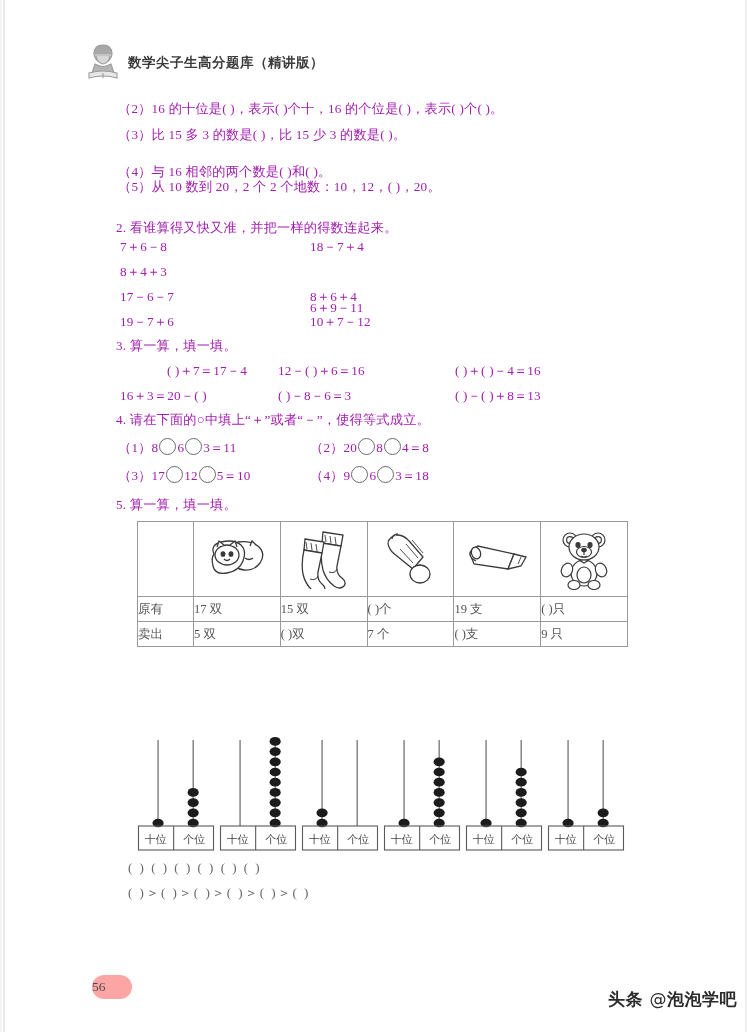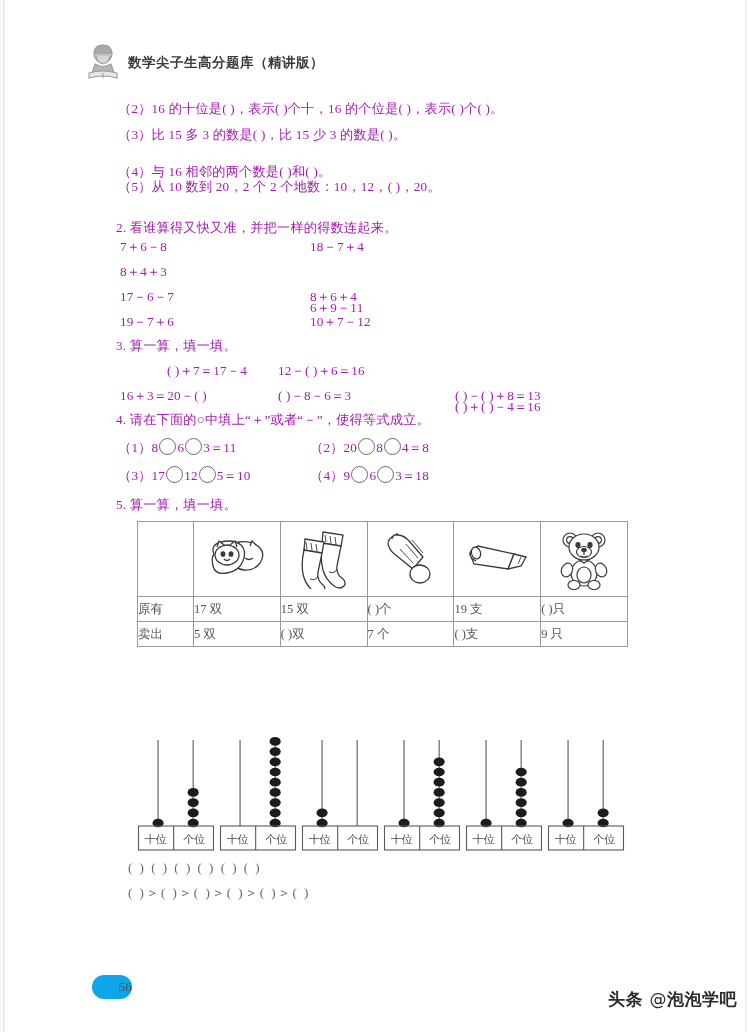--- a/index.html
+++ b/index.html
@@ -95,23 +95,23 @@
     position: absolute;
     font-size: 13px; color:#666;
     white-space: nowrap;
   }
 
   
   .page-num {
     position: absolute;
     left: 92px; top: 975px;
     width: 40px; height: 24px;
-    background: #0ea5e9;
+    background: #fca5a5;
     border-radius: 12px;
-    display:flex; align-items:center; justify-content:flex-end;
+    display:flex; align-items:center; justify-content:flex-start;
     font-size: 13.5px; color:#4a4a4a;
     font-family:"Liberation Serif", serif;
   }
   .watermark {
     position:absolute;
     right: 12px; top: 988px;
     font-family: "DejaVu Sans", sans-serif;
     font-size: 17px;
     font-weight: bold;
     color: #2b2b2b;
@@ -157,21 +157,21 @@
 
   <div class="line" style="left:310px; top:238px;">18－7＋4</div>
   <div class="line" style="left:310px; top:263px;margin-top:36px;">6＋9－11</div>
   <div class="line" style="left:310px; top:288px;">8＋6＋4</div>
   <div class="line" style="left:310px; top:313px;">10＋7－12</div>
 
   <div class="line" style="left:116px; top:337px;">3. 算一算，填一填。</div>
 
   <div class="line" style="left:120px; top:362px;margin-left:47px;">(        )＋7＝17－4</div>
   <div class="line" style="left:278px; top:362px;">12－(        )＋6＝16</div>
-  <div class="line" style="left:455px; top:362px;margin-top:36px;">(        )＋(        )－4＝16</div>
+  <div class="line" style="left:455px; top:362px;">(        )＋(        )－4＝16</div>
 
   <div class="line" style="left:120px; top:387px;">16＋3＝20－(        )</div>
   <div class="line" style="left:278px; top:387px;">(        )－8－6＝3</div>
   <div class="line" style="left:455px; top:387px;">(        )－(        )＋8＝13</div>
 
   <div class="line" style="left:116px; top:411px;">4. 请在下面的○中填上“＋”或者“－”，使得等式成立。</div>
 
   <div class="line" style="left:118px; top:438px;">
     <span>（1）</span><span>8</span><span class="op-circle"></span><span>6</span><span class="op-circle"></span><span>3＝11</span>
   </div>

